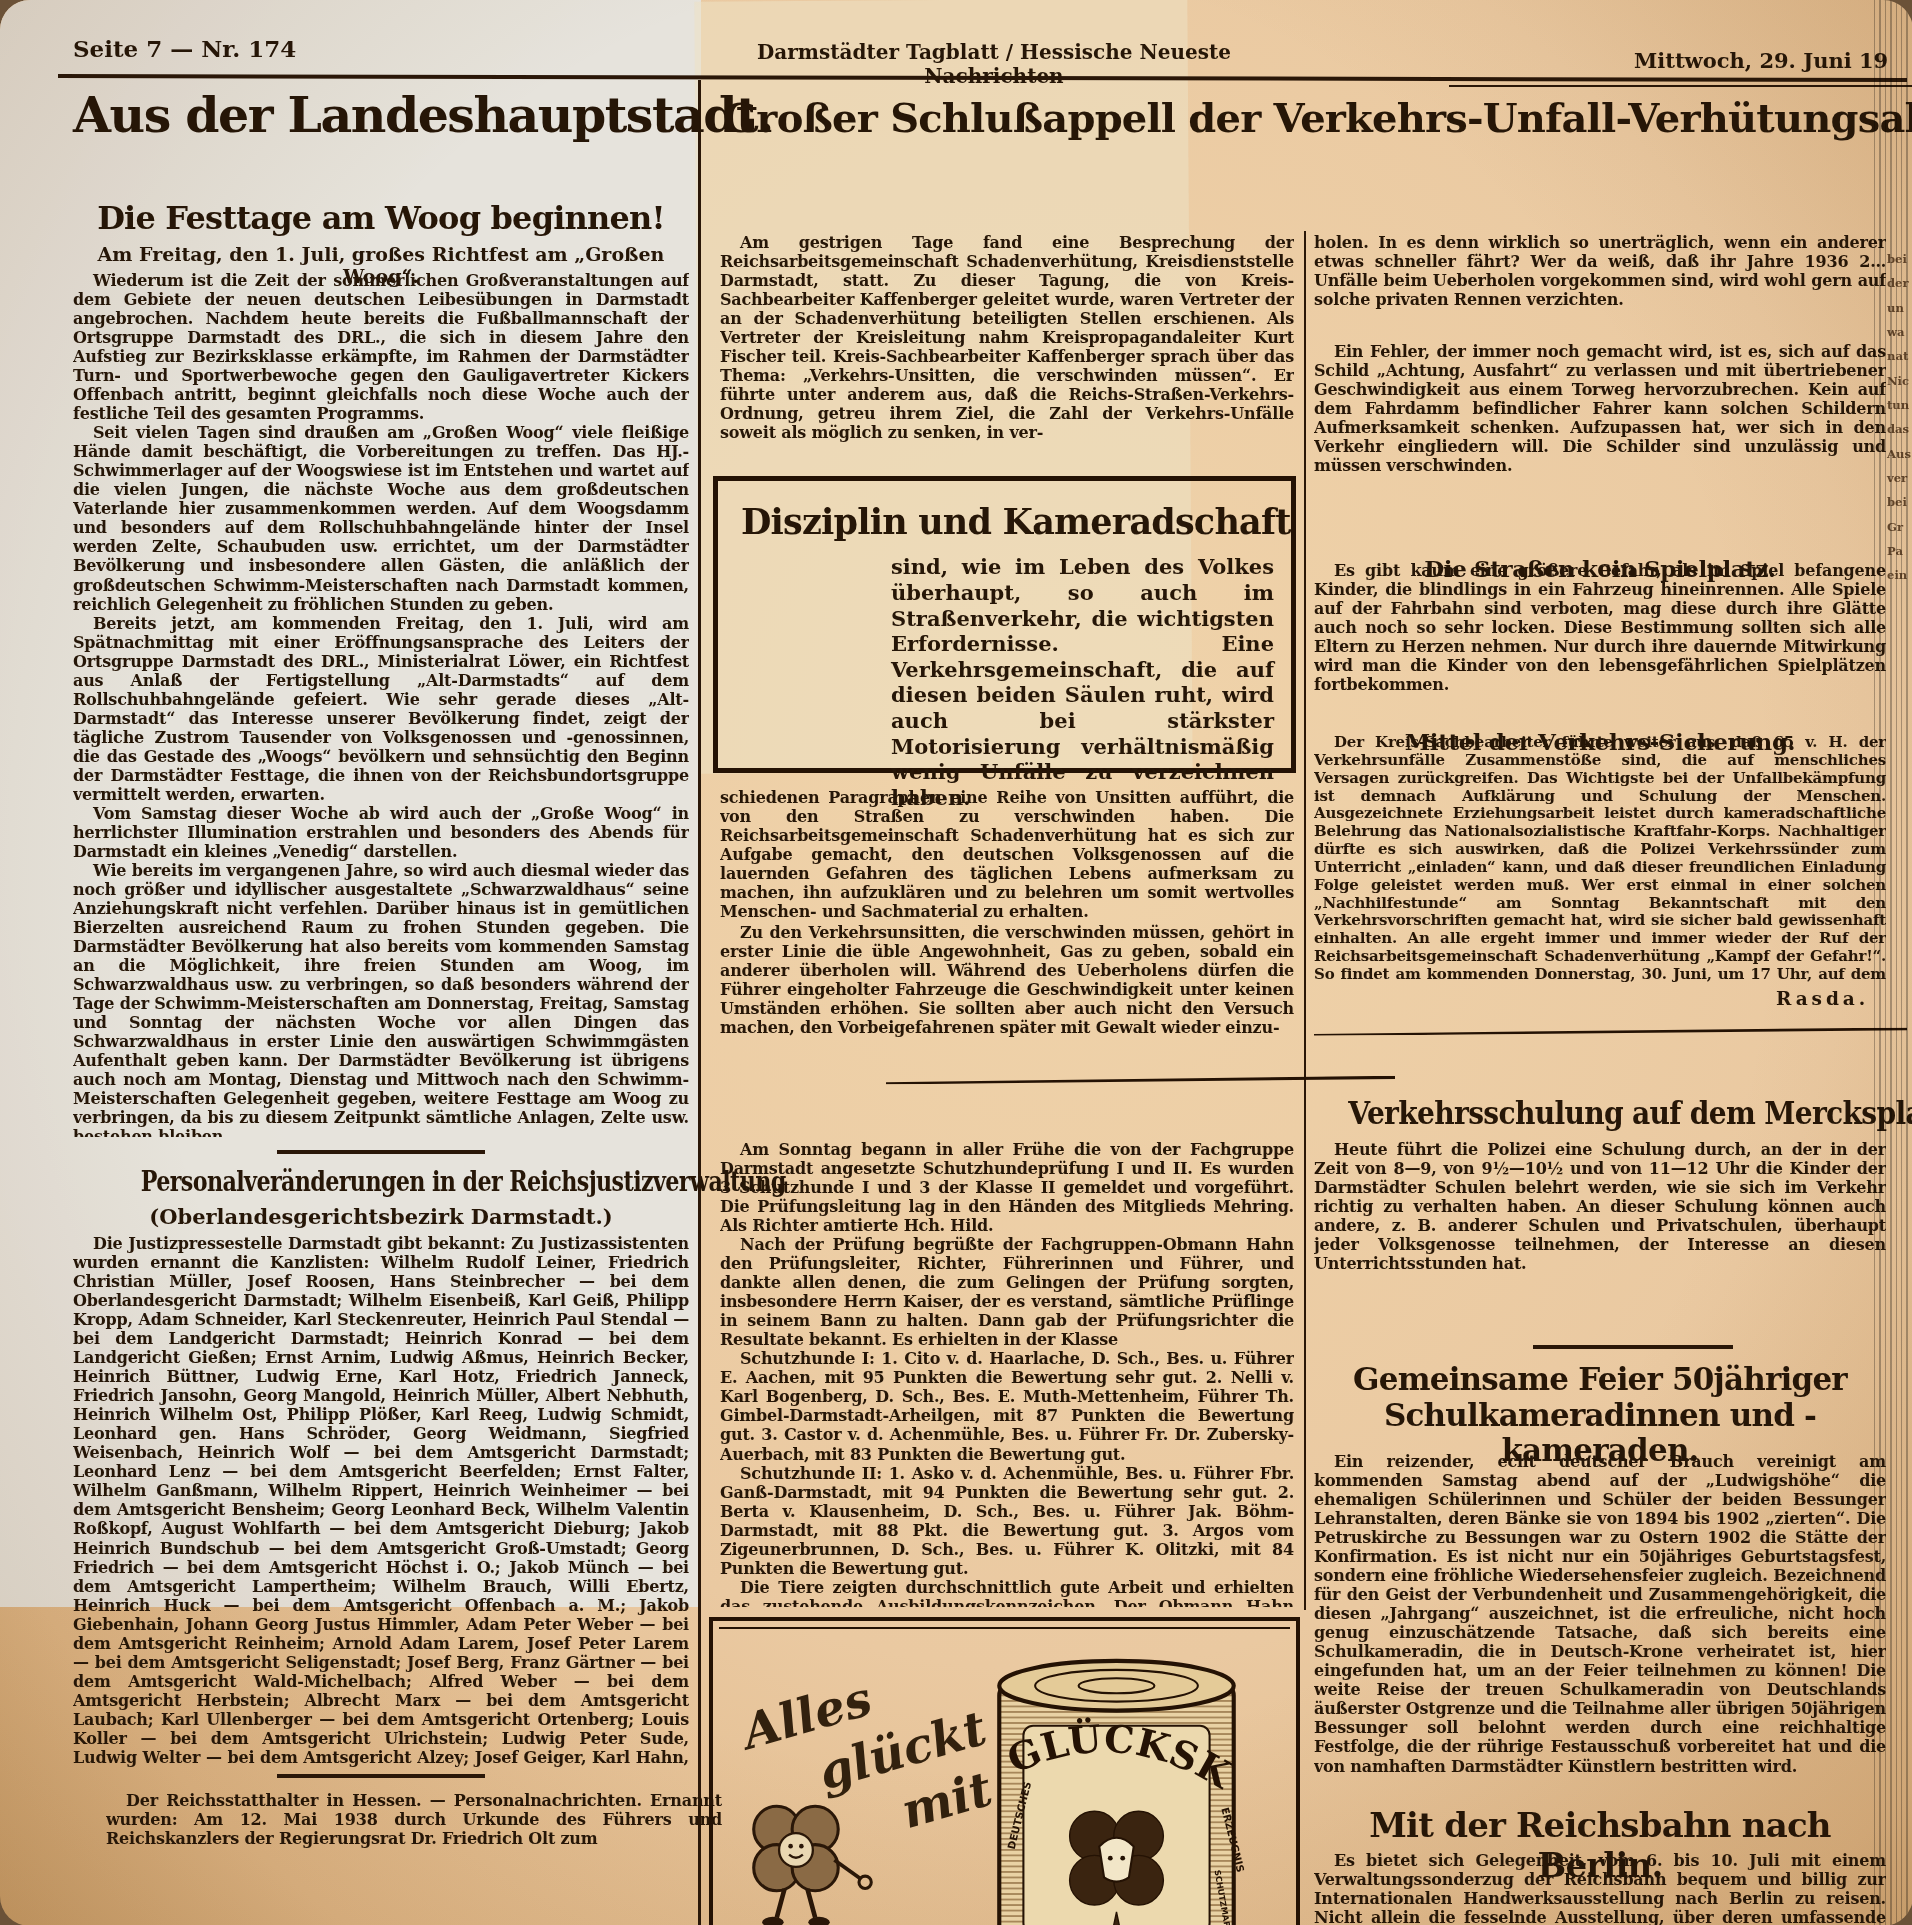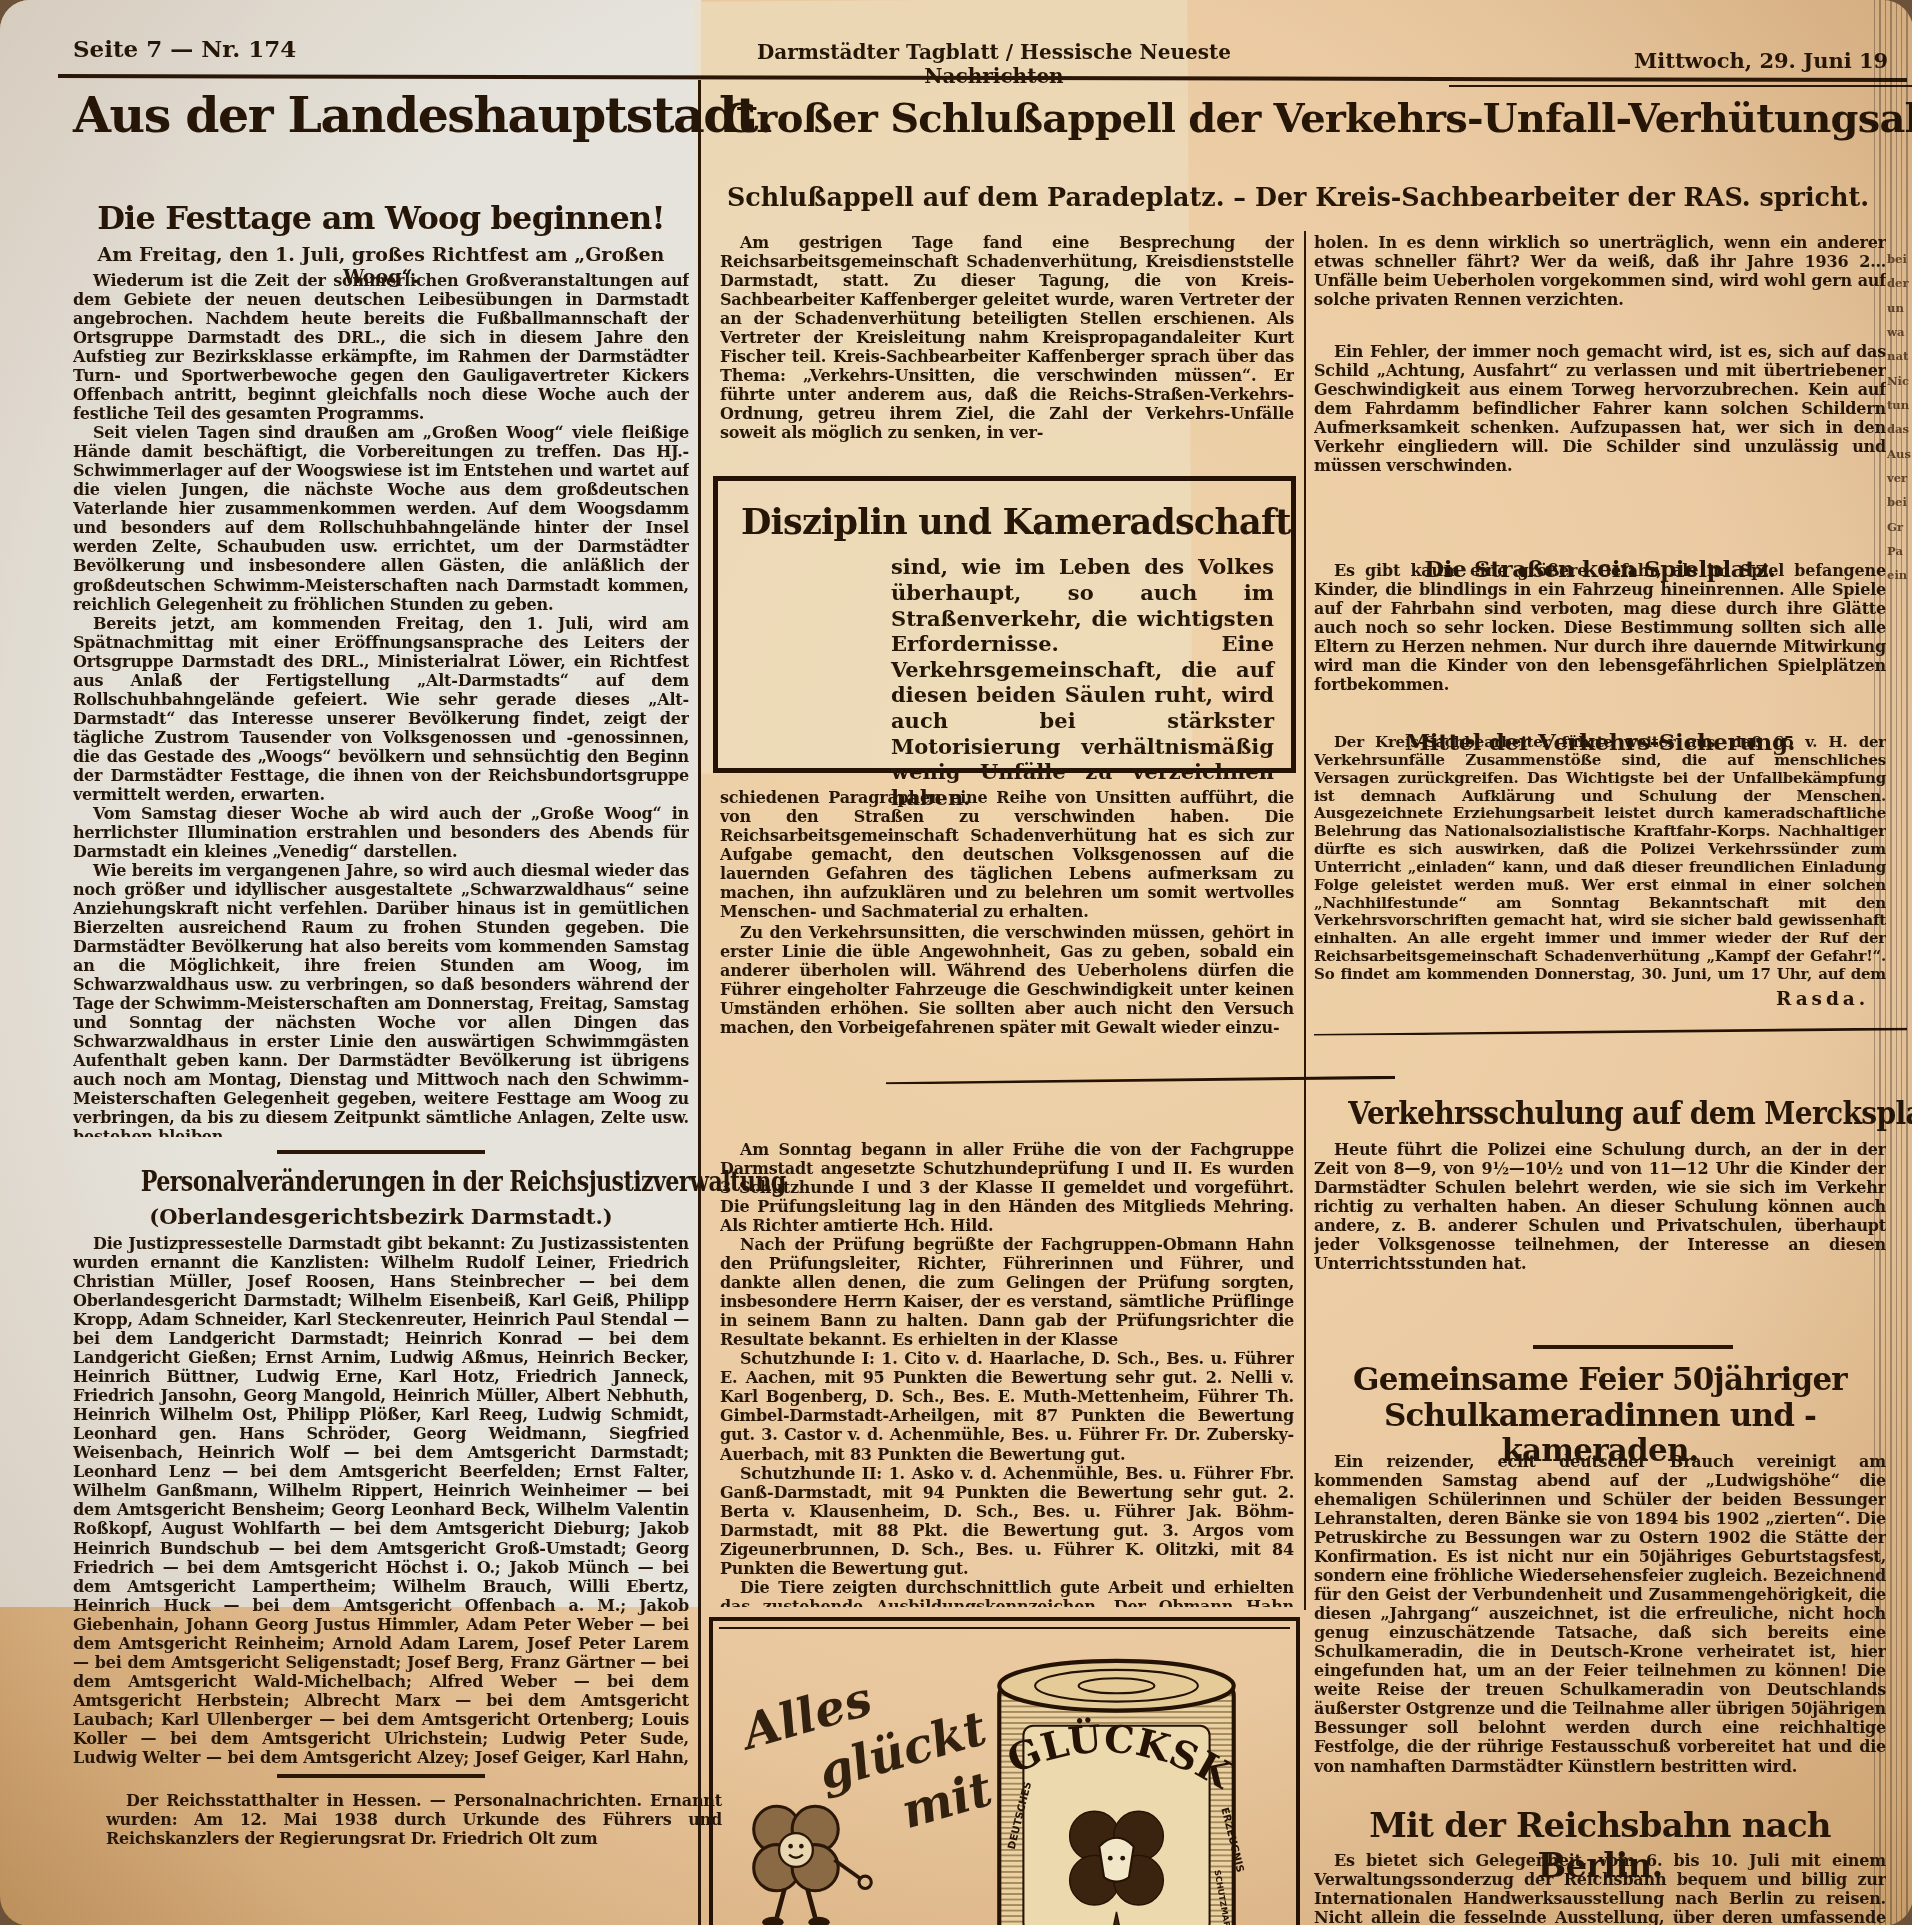--- a/index.html
+++ b/index.html
@@ -62,21 +62,20 @@
   <div class="abs z2 center" style="left:73px;top:1204px;width:616px;font-size:21px;font-weight:bold;">(Oberlandesgerichtsbezirk Darmstadt.)</div>
   <div class="abs z2 body" style="left:73px;top:1234px;width:616px;height:533px;">
     <p>Die Justizpressestelle Darmstadt gibt bekannt: Zu Justizassistenten wurden ernannt die Kanzlisten: Wilhelm Rudolf Leiner, Friedrich Christian Müller, Josef Roosen, Hans Steinbrecher — bei dem Oberlandesgericht Darmstadt; Wilhelm Eisenbeiß, Karl Geiß, Philipp Kropp, Adam Schneider, Karl Steckenreuter, Heinrich Paul Stendal — bei dem Landgericht Darmstadt; Heinrich Konrad — bei dem Landgericht Gießen; Ernst Arnim, Ludwig Aßmus, Heinrich Becker, Heinrich Büttner, Ludwig Erne, Karl Hotz, Friedrich Janneck, Friedrich Jansohn, Georg Mangold, Heinrich Müller, Albert Nebhuth, Heinrich Wilhelm Ost, Philipp Plößer, Karl Reeg, Ludwig Schmidt, Leonhard gen. Hans Schröder, Georg Weidmann, Siegfried Weisenbach, Heinrich Wolf — bei dem Amtsgericht Darmstadt; Leonhard Lenz — bei dem Amtsgericht Beerfelden; Ernst Falter, Wilhelm Ganßmann, Wilhelm Rippert, Heinrich Weinheimer — bei dem Amtsgericht Bensheim; Georg Leonhard Beck, Wilhelm Valentin Roßkopf, August Wohlfarth — bei dem Amtsgericht Dieburg; Jakob Heinrich Bundschub — bei dem Amtsgericht Groß-Umstadt; Georg Friedrich — bei dem Amtsgericht Höchst i. O.; Jakob Münch — bei dem Amtsgericht Lampertheim; Wilhelm Brauch, Willi Ebertz, Heinrich Huck — bei dem Amtsgericht Offenbach a. M.; Jakob Giebenhain, Johann Georg Justus Himmler, Adam Peter Weber — bei dem Amtsgericht Reinheim; Arnold Adam Larem, Josef Peter Larem — bei dem Amtsgericht Seligenstadt; Josef Berg, Franz Gärtner — bei dem Amtsgericht Wald-Michelbach; Alfred Weber — bei dem Amtsgericht Herbstein; Albrecht Marx — bei dem Amtsgericht Laubach; Karl Ullenberger — bei dem Amtsgericht Ortenberg; Louis Koller — bei dem Amtsgericht Ulrichstein; Ludwig Peter Sude, Ludwig Welter — bei dem Amtsgericht Alzey; Josef Geiger, Karl Hahn, Leonhard Keil, Josef Schmitt, Konrad Walter — bei dem Amtsgericht Bingen; Friedrich Hebl, Karl Vohl — bei dem Amtsgericht Mainz; Johannes Philipp Böhm, Philipp Wilhelm Brunner, Wilhelm Hahn, Philipp Jakob Huba, Max Mannteufel, Johannes Schader, Otto Vogt — bei dem Amtsgericht Worms.</p>
   </div>
   <div class="abs rule z2" style="left:277px;top:1774px;width:208px;height:3.9px;"></div>
   <div class="abs z2 body" style="left:73px;top:1791px;width:616px;height:135px;margin-left:33px;">
     <p><b>Der Reichsstatthalter in Hessen. — Personalnachrichten.</b><span> Ernannt wurden: Am 12. Mai 1938 durch Urkunde des Führers und Reichskanzlers der Regierungsrat Dr. Friedrich Olt zum</span></p>
   </div>
 
   <div class="abs z2 headline-xl" style="left:723px;top:94px;font-size:40px;letter-spacing:-0.8px;">Großer Schlußappell der Verkehrs-Unfall-Verhütungsaktion</div>
-  <div class="abs z2 center" style="left:720px;top:182px;width:1156px;font-size:25.4px;font-weight:bold;">Schlußappell auf dem Paradeplatz. – Der Kreis-Sachbearbeiter der RAS. spricht.</div>
 
   <div class="abs z2 body" style="left:720px;top:233px;width:574px;height:240px;">
     <p>Am gestrigen Tage fand eine Besprechung der Reichsarbeitsgemeinschaft Schadenverhütung, Kreisdienststelle Darmstadt, statt. Zu dieser Tagung, die von Kreis-Sachbearbeiter Kaffenberger geleitet wurde, waren Vertreter der an der Schadenverhütung beteiligten Stellen erschienen. Als Vertreter der Kreisleitung nahm Kreispropagandaleiter Kurt Fischer teil. Kreis-Sachbearbeiter Kaffenberger sprach über das Thema: „Verkehrs-Unsitten, die verschwinden müssen“. Er führte unter anderem aus, daß die Reichs-Straßen-Verkehrs-Ordnung, getreu ihrem Ziel, die Zahl der Verkehrs-Unfälle soweit als möglich zu senken, in ver-</p>
   </div>
   <div class="abs z2" style="left:713px;top:476px;width:573px;height:287px;border:5.4px solid #241204;">
     <div style="margin:20px 0 0 23px;font-size:35px;font-weight:bold;letter-spacing:-0.8px;">Disziplin und Kameradschaft</div>
     <div style="margin:12.3px 17px 0 173px;font-size:21px;font-weight:bold;line-height:1.22;text-align:justify;">sind, wie im Leben des Volkes überhaupt, so auch im Straßenverkehr, die wichtigsten Erfordernisse. Eine Verkehrsgemeinschaft, die auf diesen beiden Säulen ruht, wird auch bei stärkster Motorisierung verhältnismäßig wenig Unfälle zu verzeichnen haben.</div>
   </div>
   <div class="abs z2 body" style="left:720px;top:788px;width:574px;height:133px;">
     <p class="noind">schiedenen Paragraphen eine Reihe von Unsitten aufführt, die von den Straßen zu verschwinden haben. Die Reichsarbeitsgemeinschaft Schadenverhütung hat es sich zur Aufgabe gemacht, den deutschen Volksgenossen auf die lauernden Gefahren des täglichen Lebens aufmerksam zu machen, ihn aufzuklären und zu belehren um somit wertvolles Menschen- und Sachmaterial zu erhalten.</p>

